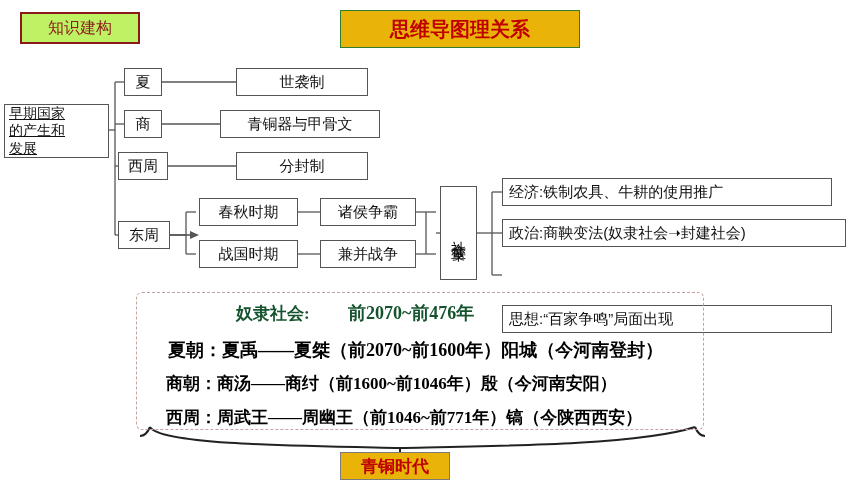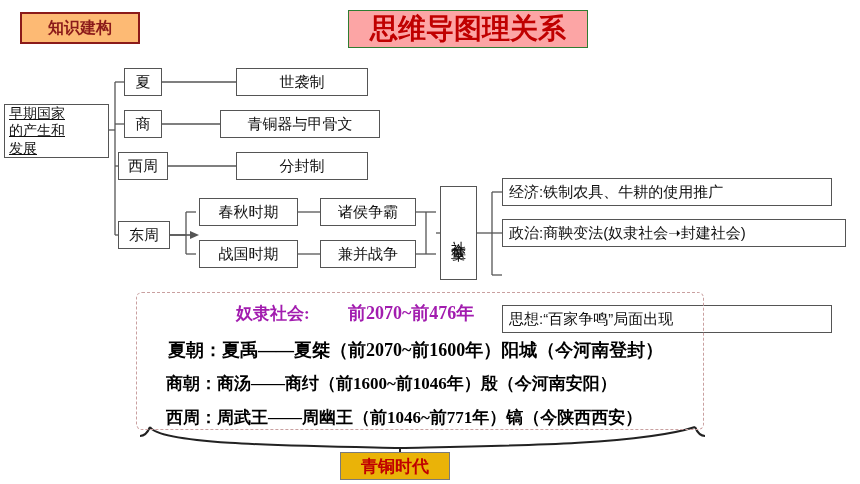--- a/index.html
+++ b/index.html
@@ -16,45 +16,44 @@
     box-sizing:border-box;
     display:flex;align-items:center;justify-content:center;
     background:#ffffff;
     color:#111;
     white-space:nowrap;
   }
   .b-thin{border:1px solid #555;}
   .label-title{
     border:2px solid #8b1a1a;
     color:#8b1a1a;
-    font-weight:bold;
+    font-weight:normal;
     font-size:16px;
-    background:#fdba74;
+    background:#bef264;
   }
   .main-title{
     border:1px solid #2e7d32;
-    background:#fca5a5;
+    background:#eab308;
     color:#c00000;
     font-weight:bold;
-    font-size:28px;
-    margin-left:8px;
+    font-size:20px;
   }
   .small{font-size:14px;}
   .mid{font-size:15px;}
   .vert{
     writing-mode:vertical-rl;
     text-orientation:upright;
     letter-spacing:2px;
     line-height:1.05;
   }
   .multiline{white-space:pre-line;line-height:1.25;text-align:left;justify-content:flex-start;padding-left:4px;}
   .leftbox{justify-content:flex-start;padding-left:6px;}
   svg.lines{position:absolute;left:0;top:0;width:860px;height:484px;pointer-events:none;}
   .txt{position:absolute;white-space:nowrap;}
-  .red{color:#a21caf;}
+  .red{color:#14532d;}
   .bold{font-weight:bold;}
   .serif{font-family:"Liberation Serif","DejaVu Serif",serif;}
   .dash-region{
     position:absolute;
     border:1px dashed #c9a0a0;
     border-radius:6px;
     background:transparent;
   }
   .bottom-label{
     border:1px solid #7a7a7a;

